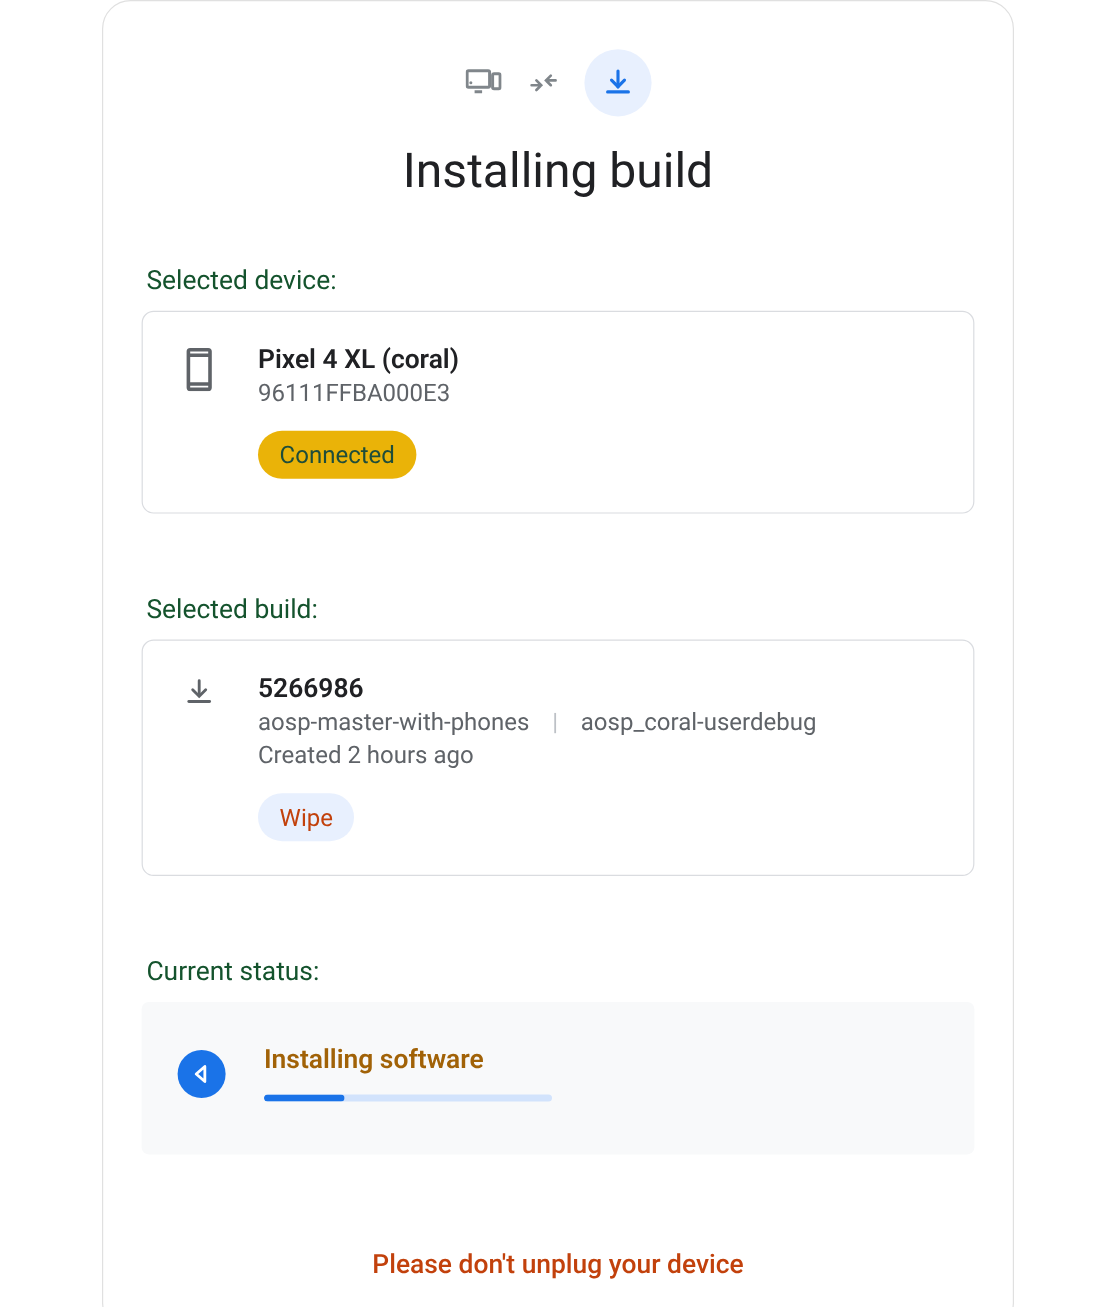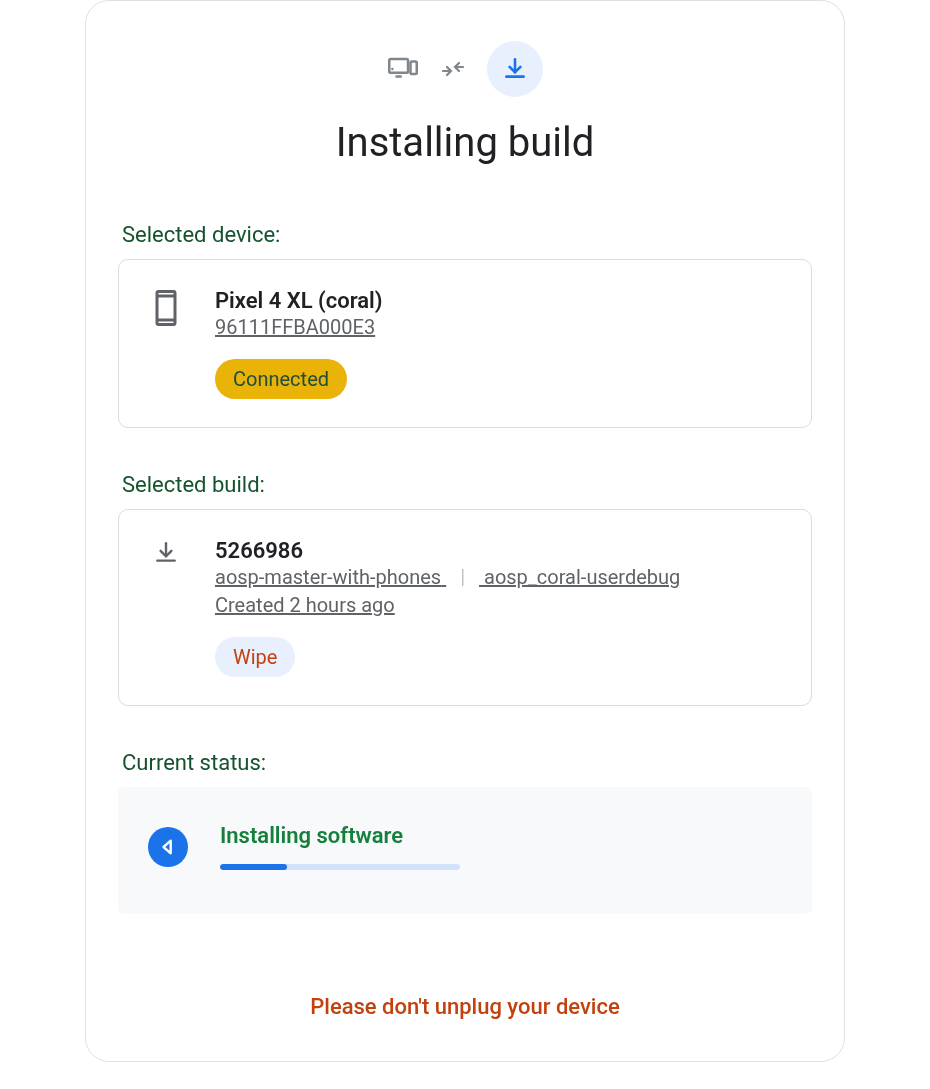--- a/index.html
+++ b/index.html
@@ -55,21 +55,21 @@
     padding-left: 4px;
   }
 
   .card {
     border: 1px solid #dadce0;
     border-radius: 10px;
     padding: 28px 30px 28px 30px;
     display: flex;
     align-items: flex-start;
     gap: 32px;
-    margin-bottom: 44px;
+    margin-bottom: 68px;
     background: #fff;
   }
   .card .card-icon {
     width: 34px;
     flex: 0 0 34px;
     display: flex;
     justify-content: center;
     padding-top: 2px;
     color: #5f6368;
   }
@@ -77,21 +77,20 @@
   .card-title {
     font-size: 22px;
     font-weight: 600;
     color: #202124;
     margin-bottom: 2px;
   }
   .card-sub {
     font-size: 20px;
     color: #5f6368;
     margin-bottom: 4px;
-    text-decoration: underline;
   }
   .card-sub .sep { margin: 0 14px; color: #bdc1c6; }
   .badge {
     display: inline-block;
     margin-top: 16px;
     padding: 8px 18px;
     border-radius: 20px;
     font-size: 20px;
   }
   .badge.connected {
@@ -118,21 +117,21 @@
     border-radius: 50%;
     background: #1a73e8;
     display: flex; align-items: center; justify-content: center;
     color: #fff;
     flex: 0 0 40px;
   }
   .status-body { flex: 1; }
   .status-title {
     font-size: 22px;
     font-weight: 600;
-    color: #15803d;
+    color: #a16207;
     margin-bottom: 16px;
   }
   .progress-track {
     width: 240px; height: 6px;
     background: #d2e3fc;
     border-radius: 3px;
     overflow: hidden;
   }
   .progress-bar {
     height: 100%;

